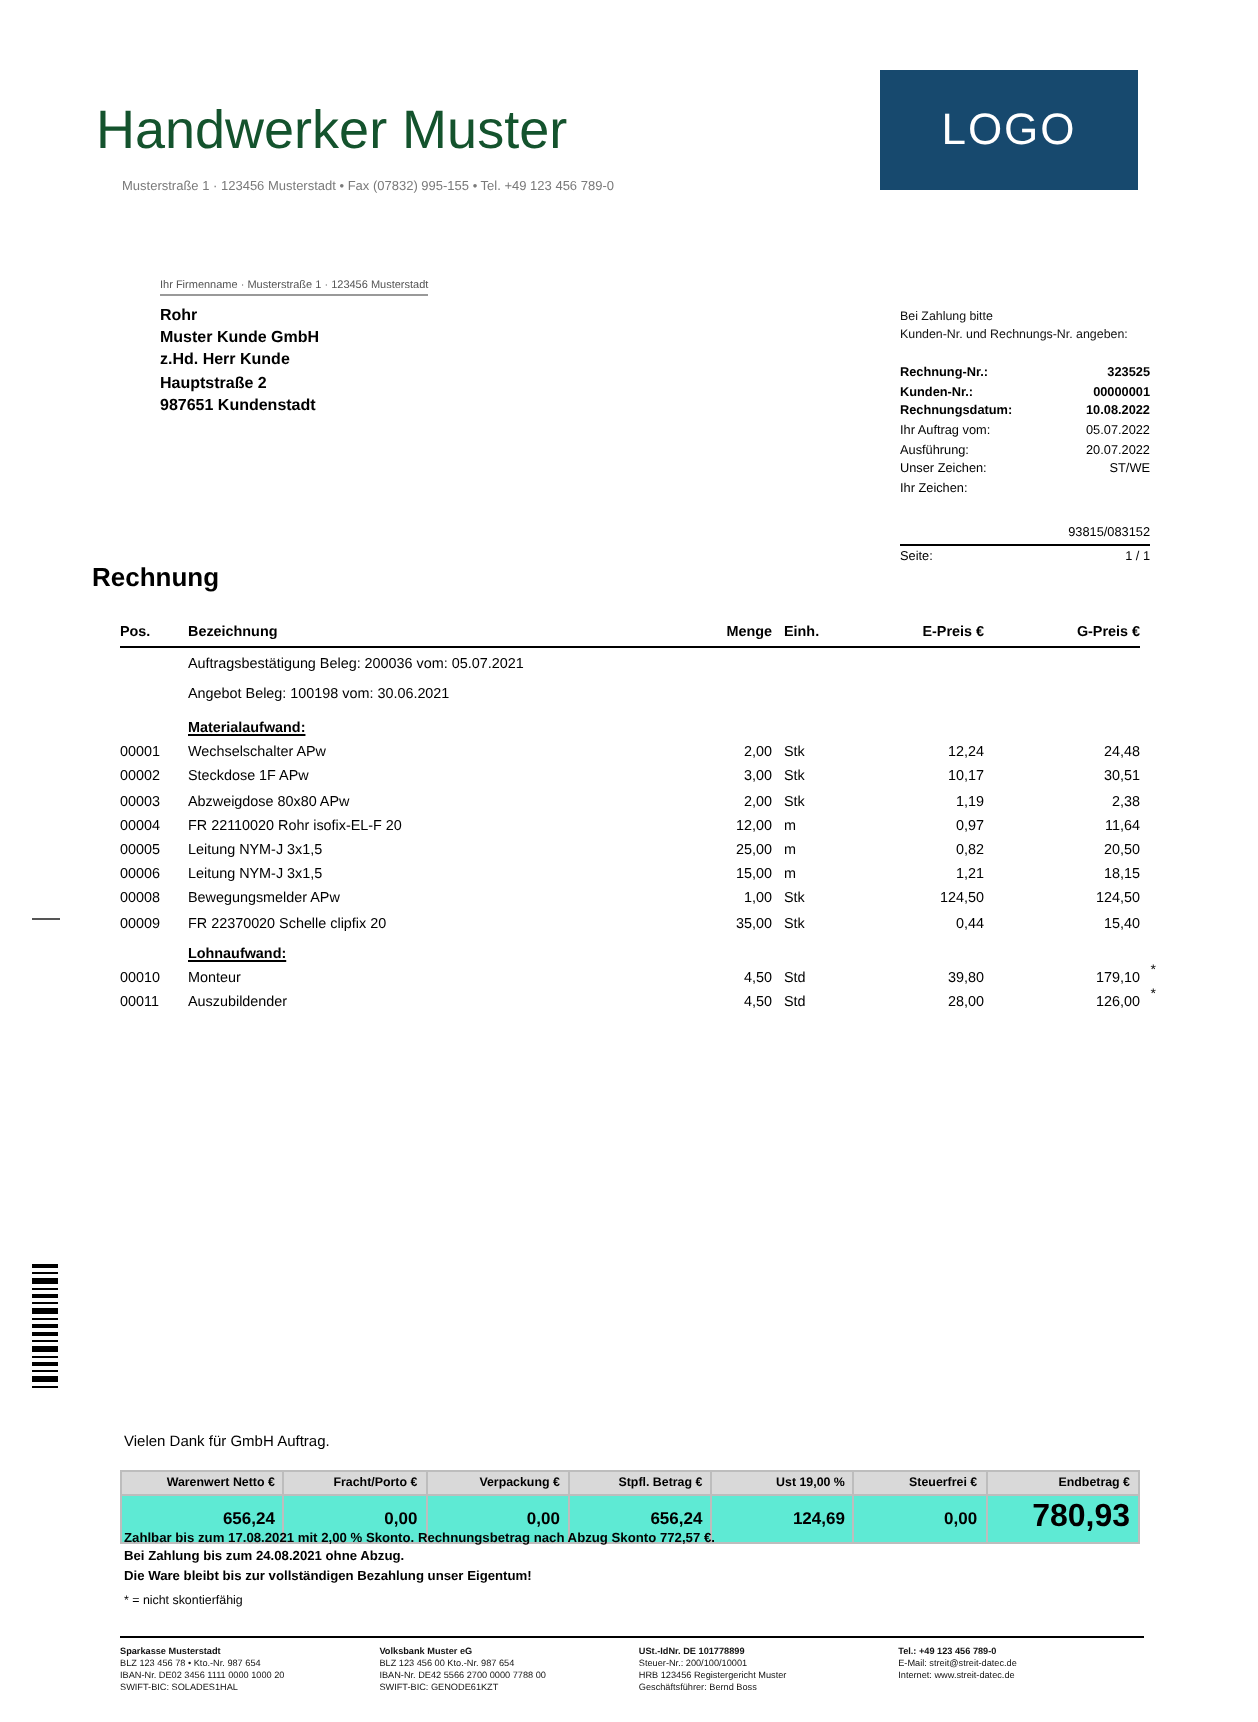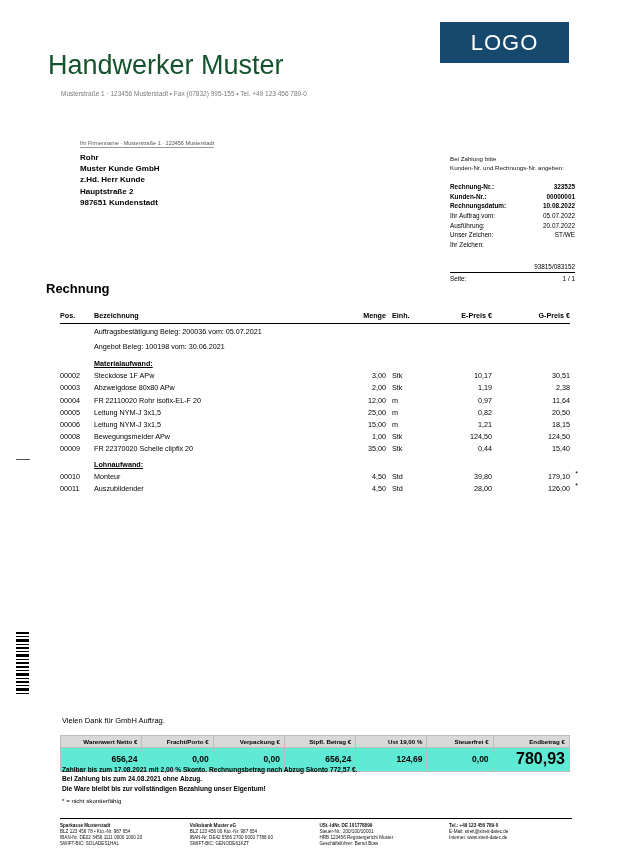--- a/index.html
+++ b/index.html
@@ -32,22 +32,22 @@
   }
   .company-sub {
     position: absolute;
     left: 61px; top: 90px;
     font-size: 6.5px;
     color: #7a7a7a;
     white-space: nowrap;
   }
   .logo-box {
     position: absolute;
-    left: 440px; top: 22px;
-    width: 129px; height: 41px;
+    left: 440px; top: 35px;
+    width: 129px; height: 60px;
     background: #17496e;
     color: #fff;
     display: flex;
     align-items: center;
     justify-content: center;
     font-size: 22px;
     letter-spacing: 1px;
   }
 
   
@@ -316,20 +316,28 @@
       <tr class="note-row">
         <td></td>
         <td colspan="5">Angebot Beleg: 100198 vom: 30.06.2021</td>
       </tr>
 
       <tr>
         <td></td>
         <td class="grp" colspan="5">Materialaufwand:</td>
       </tr>
 
+      <tr>
+        <td>00001</td>
+        <td>Wechselschalter APw</td>
+        <td class="r">2,00</td>
+        <td class="col-einh">Stk</td>
+        <td class="r">12,24</td>
+        <td class="r">24,48</td>
+      </tr>
       <tr>
         <td>00002</td>
         <td>Steckdose 1F APw</td>
         <td class="r">3,00</td>
         <td class="col-einh">Stk</td>
         <td class="r">10,17</td>
         <td class="r">30,51</td>
       </tr>
       <tr>
         <td>00003</td>

